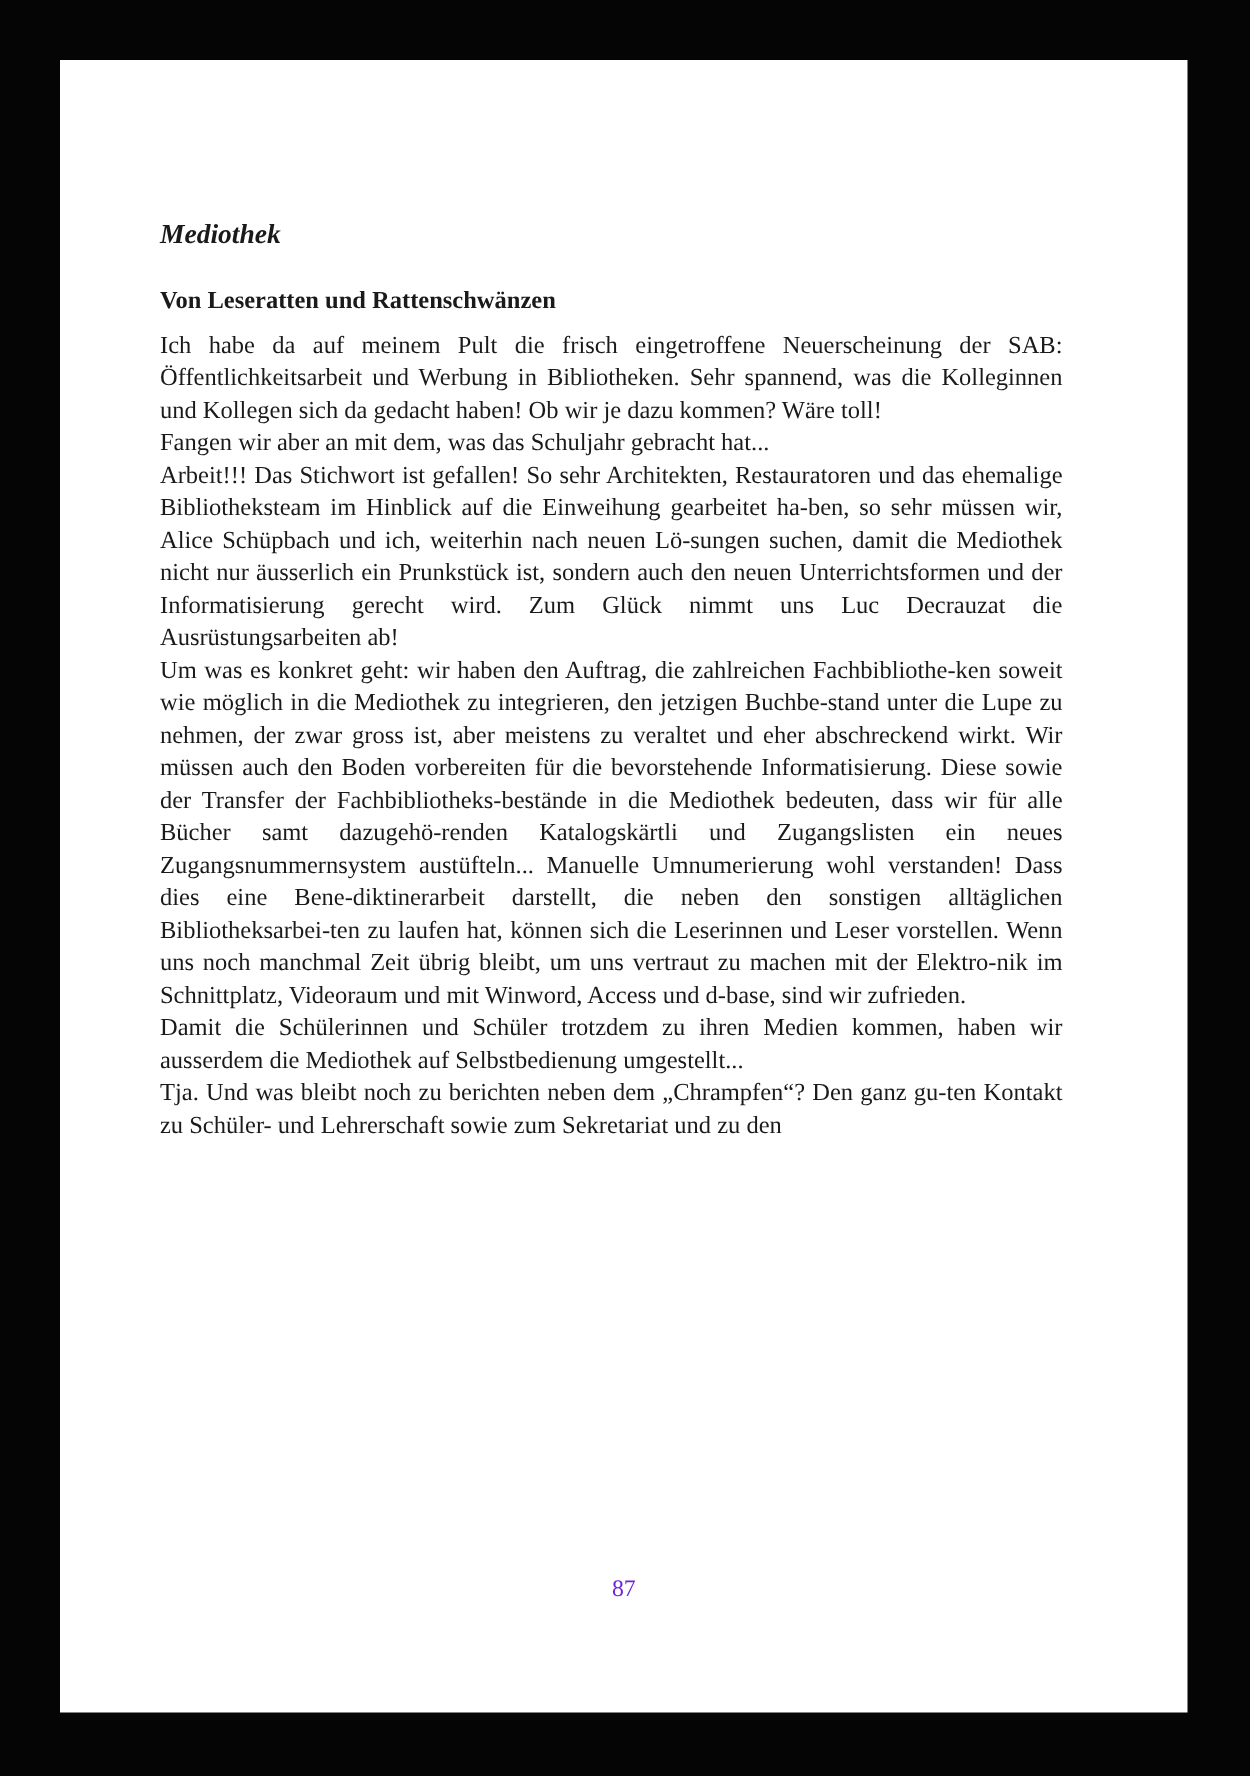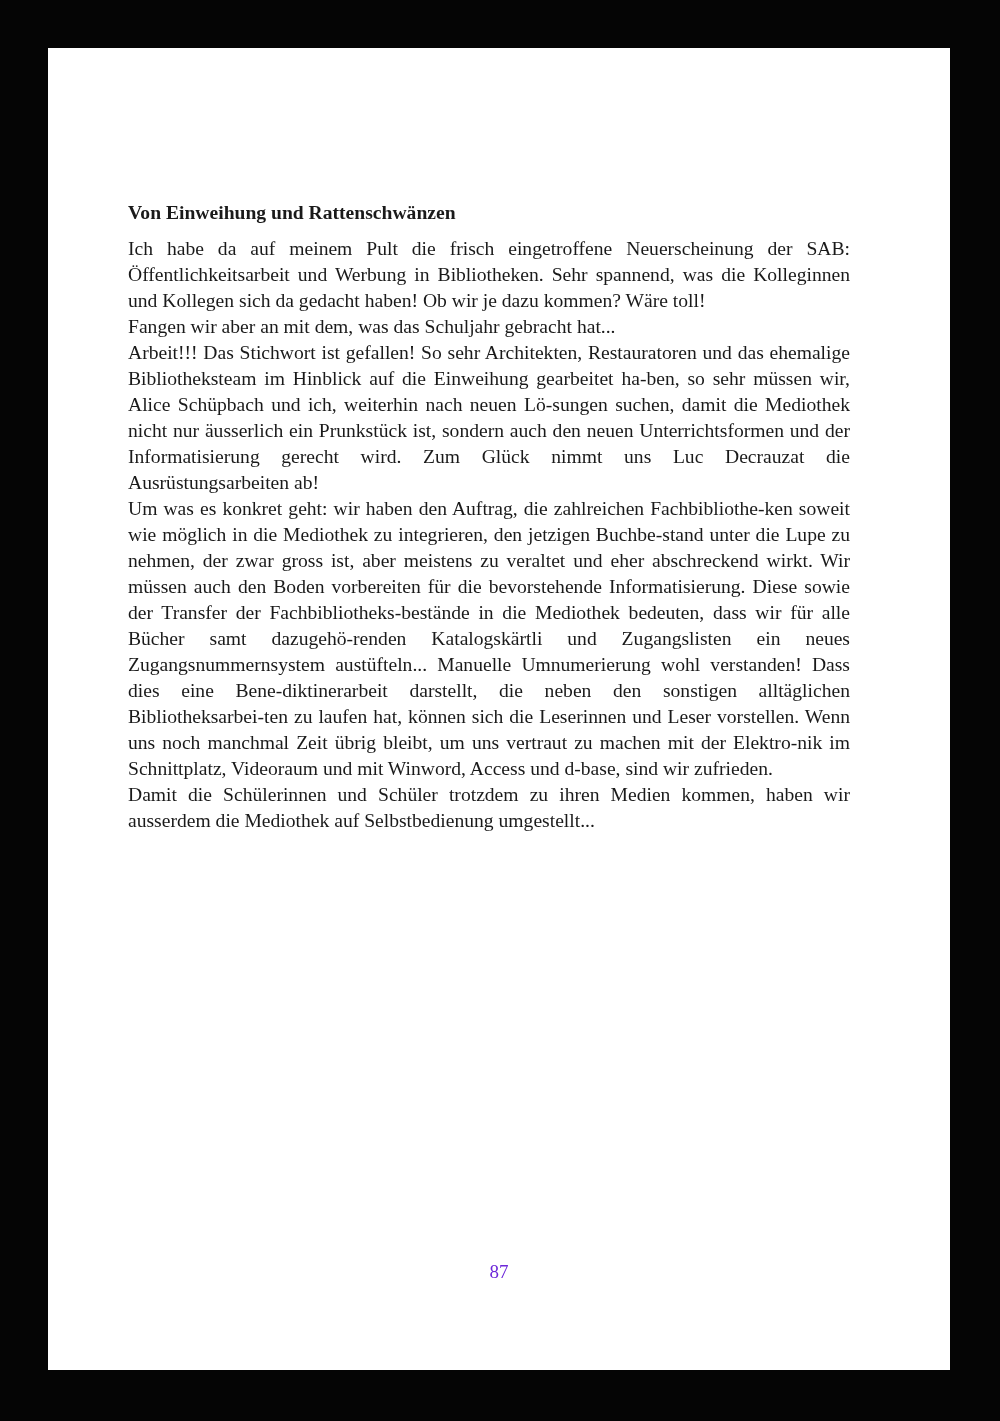--- a/index.html
+++ b/index.html
@@ -13,21 +13,23 @@
   .gap { }
   .first { margin-top:10px; }
   .pagenum { position:absolute; left:0; width:902px; top:1213px; text-align:center;
     font-family:"Liberation Serif", serif; font-size:19px; color:#6d28d9; }
 </style>
 </head>
 <body>
 
 <div class="page">
   <div class="content">
-    <h2 class="subtitle">Von Einweihung und Rattenschwänzen</h2>
+    <h1 class="title">Mediothek</h1>
+    <h2 class="subtitle">Von Leseratten und Rattenschwänzen</h2>
     <p class="para first">Ich habe da auf meinem Pult die frisch eingetroffene Neuerscheinung der SAB: Öffentlichkeitsarbeit und Werbung in Bibliotheken. Sehr spannend, was die Kolleginnen und Kollegen sich da gedacht haben! Ob wir je dazu kommen? Wäre toll!</p>
     <p class="para gap">Fangen wir aber an mit dem, was das Schuljahr gebracht hat...</p>
     <p class="para">Arbeit!!! Das Stichwort ist gefallen! So sehr Architekten, Restauratoren und das ehemalige Bibliotheksteam im Hinblick auf die Einweihung gearbeitet ha-ben, so sehr müssen wir, Alice Schüpbach und ich, weiterhin nach neuen Lö-sungen suchen, damit die Mediothek nicht nur äusserlich ein Prunkstück ist, sondern auch den neuen Unterrichtsformen und der Informatisierung gerecht wird. Zum Glück nimmt uns Luc Decrauzat die Ausrüstungsarbeiten ab!</p>
     <p class="para gap">Um was es konkret geht: wir haben den Auftrag, die zahlreichen Fachbibliothe-ken soweit wie möglich in die Mediothek zu integrieren, den jetzigen Buchbe-stand unter die Lupe zu nehmen, der zwar gross ist, aber meistens zu veraltet und eher abschreckend wirkt. Wir müssen auch den Boden vorbereiten für die bevorstehende Informatisierung. Diese sowie der Transfer der Fachbibliotheks-bestände in die Mediothek bedeuten, dass wir für alle Bücher samt dazugehö-renden Katalogskärtli und Zugangslisten ein neues Zugangsnummernsystem austüfteln... Manuelle Umnumerierung wohl verstanden! Dass dies eine Bene-diktinerarbeit darstellt, die neben den sonstigen alltäglichen Bibliotheksarbei-ten zu laufen hat, können sich die Leserinnen und Leser vorstellen. Wenn uns noch manchmal Zeit übrig bleibt, um uns vertraut zu machen mit der Elektro-nik im Schnittplatz, Videoraum und mit Winword, Access und d-base, sind wir zufrieden.</p>
     <p class="para gap">Damit die Schülerinnen und Schüler trotzdem zu ihren Medien kommen, haben wir ausserdem die Mediothek auf Selbstbedienung umgestellt...</p>
+    <p class="para gap">Tja. Und was bleibt noch zu berichten neben dem „Chrampfen“? Den ganz gu-ten Kontakt zu Schüler- und Lehrerschaft sowie zum Sekretariat und zu den</p>
   </div>
   <div class="pagenum">87</div>
 </div>
 
 </body></html>

